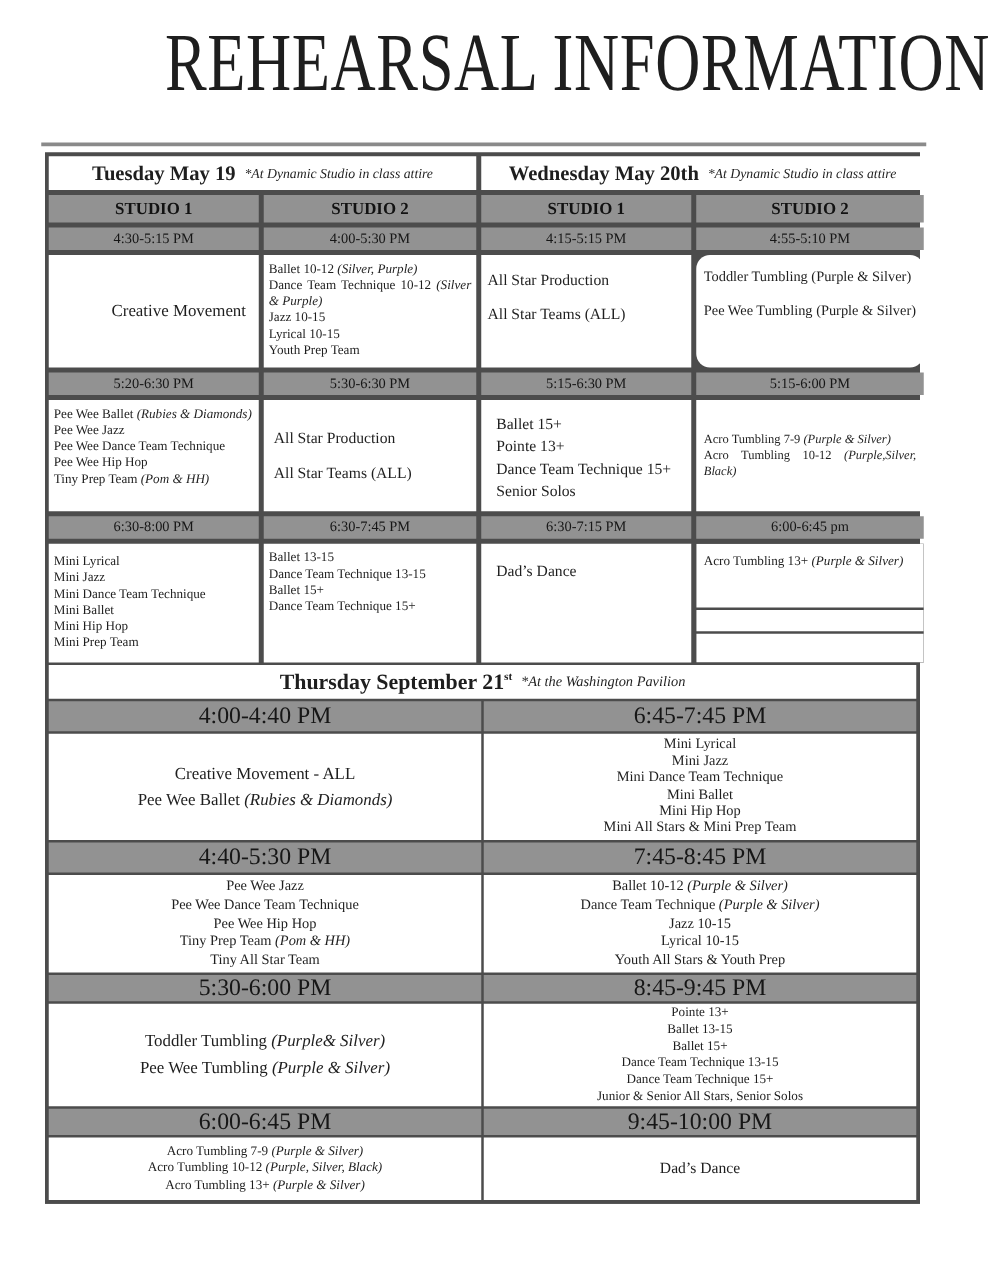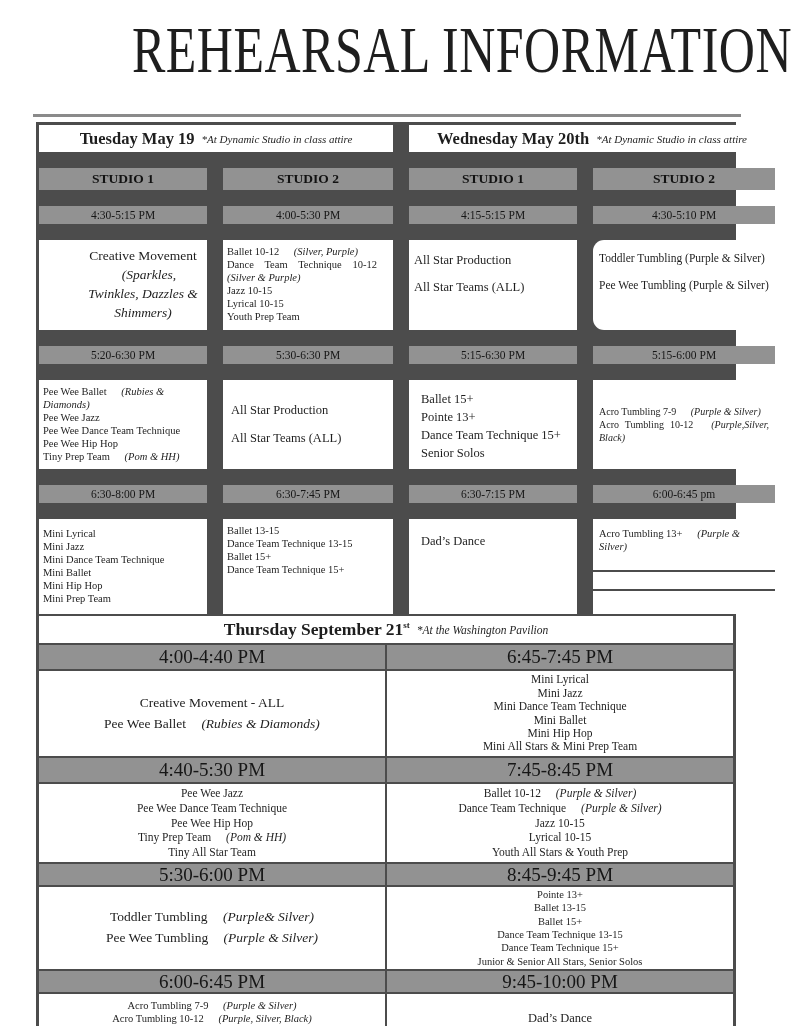--- a/index.html
+++ b/index.html
@@ -11,21 +11,21 @@
   }
   .title { text-align:right; margin:24px 0 0 0; height:74px; }
   .title span { display:inline-block; font-size:50px; font-weight:400; white-space:nowrap;
                 transform:scaleY(1.32); transform-origin:center 70%; letter-spacing:0.5px; }
   .rule { height:3px; background:#8a8a8a; width:708px; margin:16px 0 5px 33px; }
 
   .tablewrap { width:700px; margin-left:36px; border:3px solid var(--border);
                background:var(--border); display:flex; flex-direction:column; gap:2px; }
   .upper { display:grid; grid-template-columns:168px 170px 168px 182px;
            grid-template-rows:27px 22px 18px 90px 18px 89px 18px 95px;
-           gap:16px; background:var(--border); }
+           gap:4px; background:var(--border); }
   .thu   { display:grid; grid-template-columns:346px 346px;
            grid-template-rows:27px 24px 85px 24px 78px 21px 82px 21px 50px;
            gap:2px; background:var(--border); }
   .cell { background:#ffffff; overflow:hidden; }
   .gray { background:var(--header-gray); }
   .span2 { grid-column:span 2; }
 
   .day { display:flex; align-items:center; justify-content:center; gap:7px; }
   .day .dname { font-weight:bold; font-size:16.5px; white-space:nowrap; }
   .day .dnote { font-style:italic; font-size:11px; white-space:nowrap; }
@@ -34,21 +34,21 @@
   sup { font-size:9px; vertical-align:super; font-weight:bold; }
 
   .studio { display:flex; align-items:center; justify-content:center;
             font-weight:bold; font-size:13.5px; color:#121212; }
   .time { display:flex; align-items:center; justify-content:center;
           font-size:11.5px; color:#161616; }
   .thu .time { font-size:19px; }
 
   .content { padding:2px 4px; }
   .line { line-height:1.25; }
-  .line i { font-style:italic;padding-left:12px; }
+  .line i { font-style:italic; }
 
   .center { display:flex; flex-direction:column; justify-content:center; }
   .tc { text-align:center; }
   .just { text-align:justify; }
 
   .cm { font-size:13.5px; }            .cm .line { line-height:1.4;margin-left:40px; }
   .list { font-size:10.5px; padding:5px 4px 0 4px; } .list .line { line-height:1.24; }
   .pt8 { padding-top:8px; }
   .allstar1 { padding:13px 4px 0 5px; font-size:12.5px; } .allstar1 .line { margin-bottom:11px; }
   .toddler1 { padding:11px 4px 0 6px; font-size:11.5px;border-radius:11px; } .toddler1 .line { margin-bottom:13px; }
@@ -91,25 +91,24 @@
     </div>
 
     <div class="cell gray studio">STUDIO 1</div>
     <div class="cell gray studio">STUDIO 2</div>
     <div class="cell gray studio">STUDIO 1</div>
     <div class="cell gray studio">STUDIO 2</div>
 
     <div class="cell gray time">4:30-5:15 PM</div>
     <div class="cell gray time">4:00-5:30 PM</div>
     <div class="cell gray time">4:15-5:15 PM</div>
-    <div class="cell gray time">4:30-5:10 PM</div>
+    <div class="cell gray time">4:55-5:10 PM</div>
 
     <div class="cell content center tc cm">
         <div class="line"><span>Creative Movement</span></div>
-        <div class="line"><i>(Sparkles, Twinkles, Dazzles &amp; Shimmers)</i></div>
       </div>
     <div class="cell content list just">
         <div class="line"><span>Ballet 10-12</span><i> (Silver, Purple)</i></div>
         <div class="line"><span>Dance Team Technique 10-12</span><i> (Silver &amp; Purple)</i></div>
         <div class="line"><span>Jazz 10-15</span></div>
         <div class="line"><span>Lyrical 10-15</span></div>
         <div class="line"><span>Youth Prep Team</span></div>
       </div>
     <div class="cell content allstar1">
         <div class="line"><span>All Star Production</span></div>

